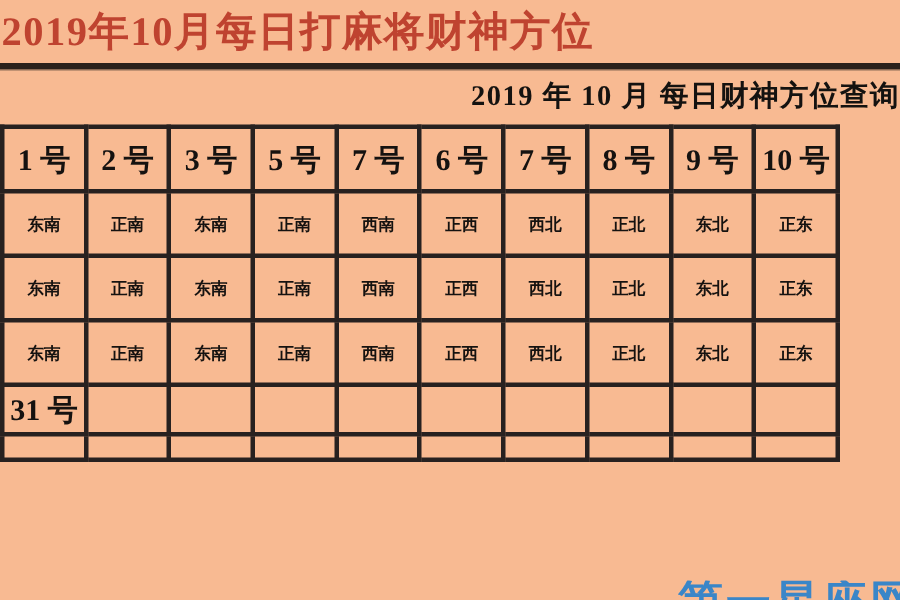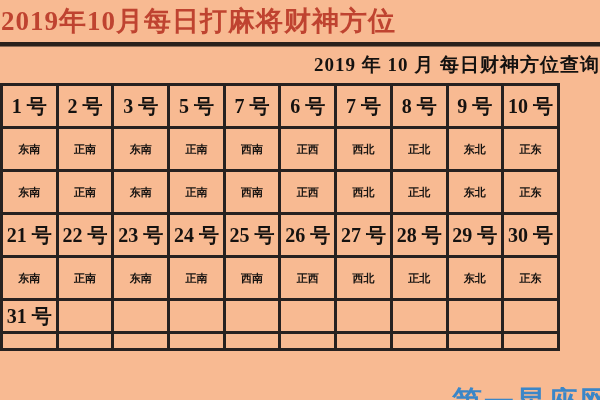--- a/index.html
+++ b/index.html
@@ -114,32 +114,20 @@
       <td>正南</td>
       <td>东南</td>
       <td>正南</td>
       <td>西南</td>
       <td>正西</td>
       <td>西北</td>
       <td>正北</td>
       <td>东北</td>
       <td>正东</td>
     </tr>
-    <tr class="row-day">
-      <td>21 号</td>
-      <td>22 号</td>
-      <td>23 号</td>
-      <td>24 号</td>
-      <td>25 号</td>
-      <td>26 号</td>
-      <td>27 号</td>
-      <td>28 号</td>
-      <td>29 号</td>
-      <td>30 号</td>
-    </tr>
     <tr class="row-dir">
       <td>东南</td>
       <td>正南</td>
       <td>东南</td>
       <td>正南</td>
       <td>西南</td>
       <td>正西</td>
       <td>西北</td>
       <td>正北</td>
       <td>东北</td>

